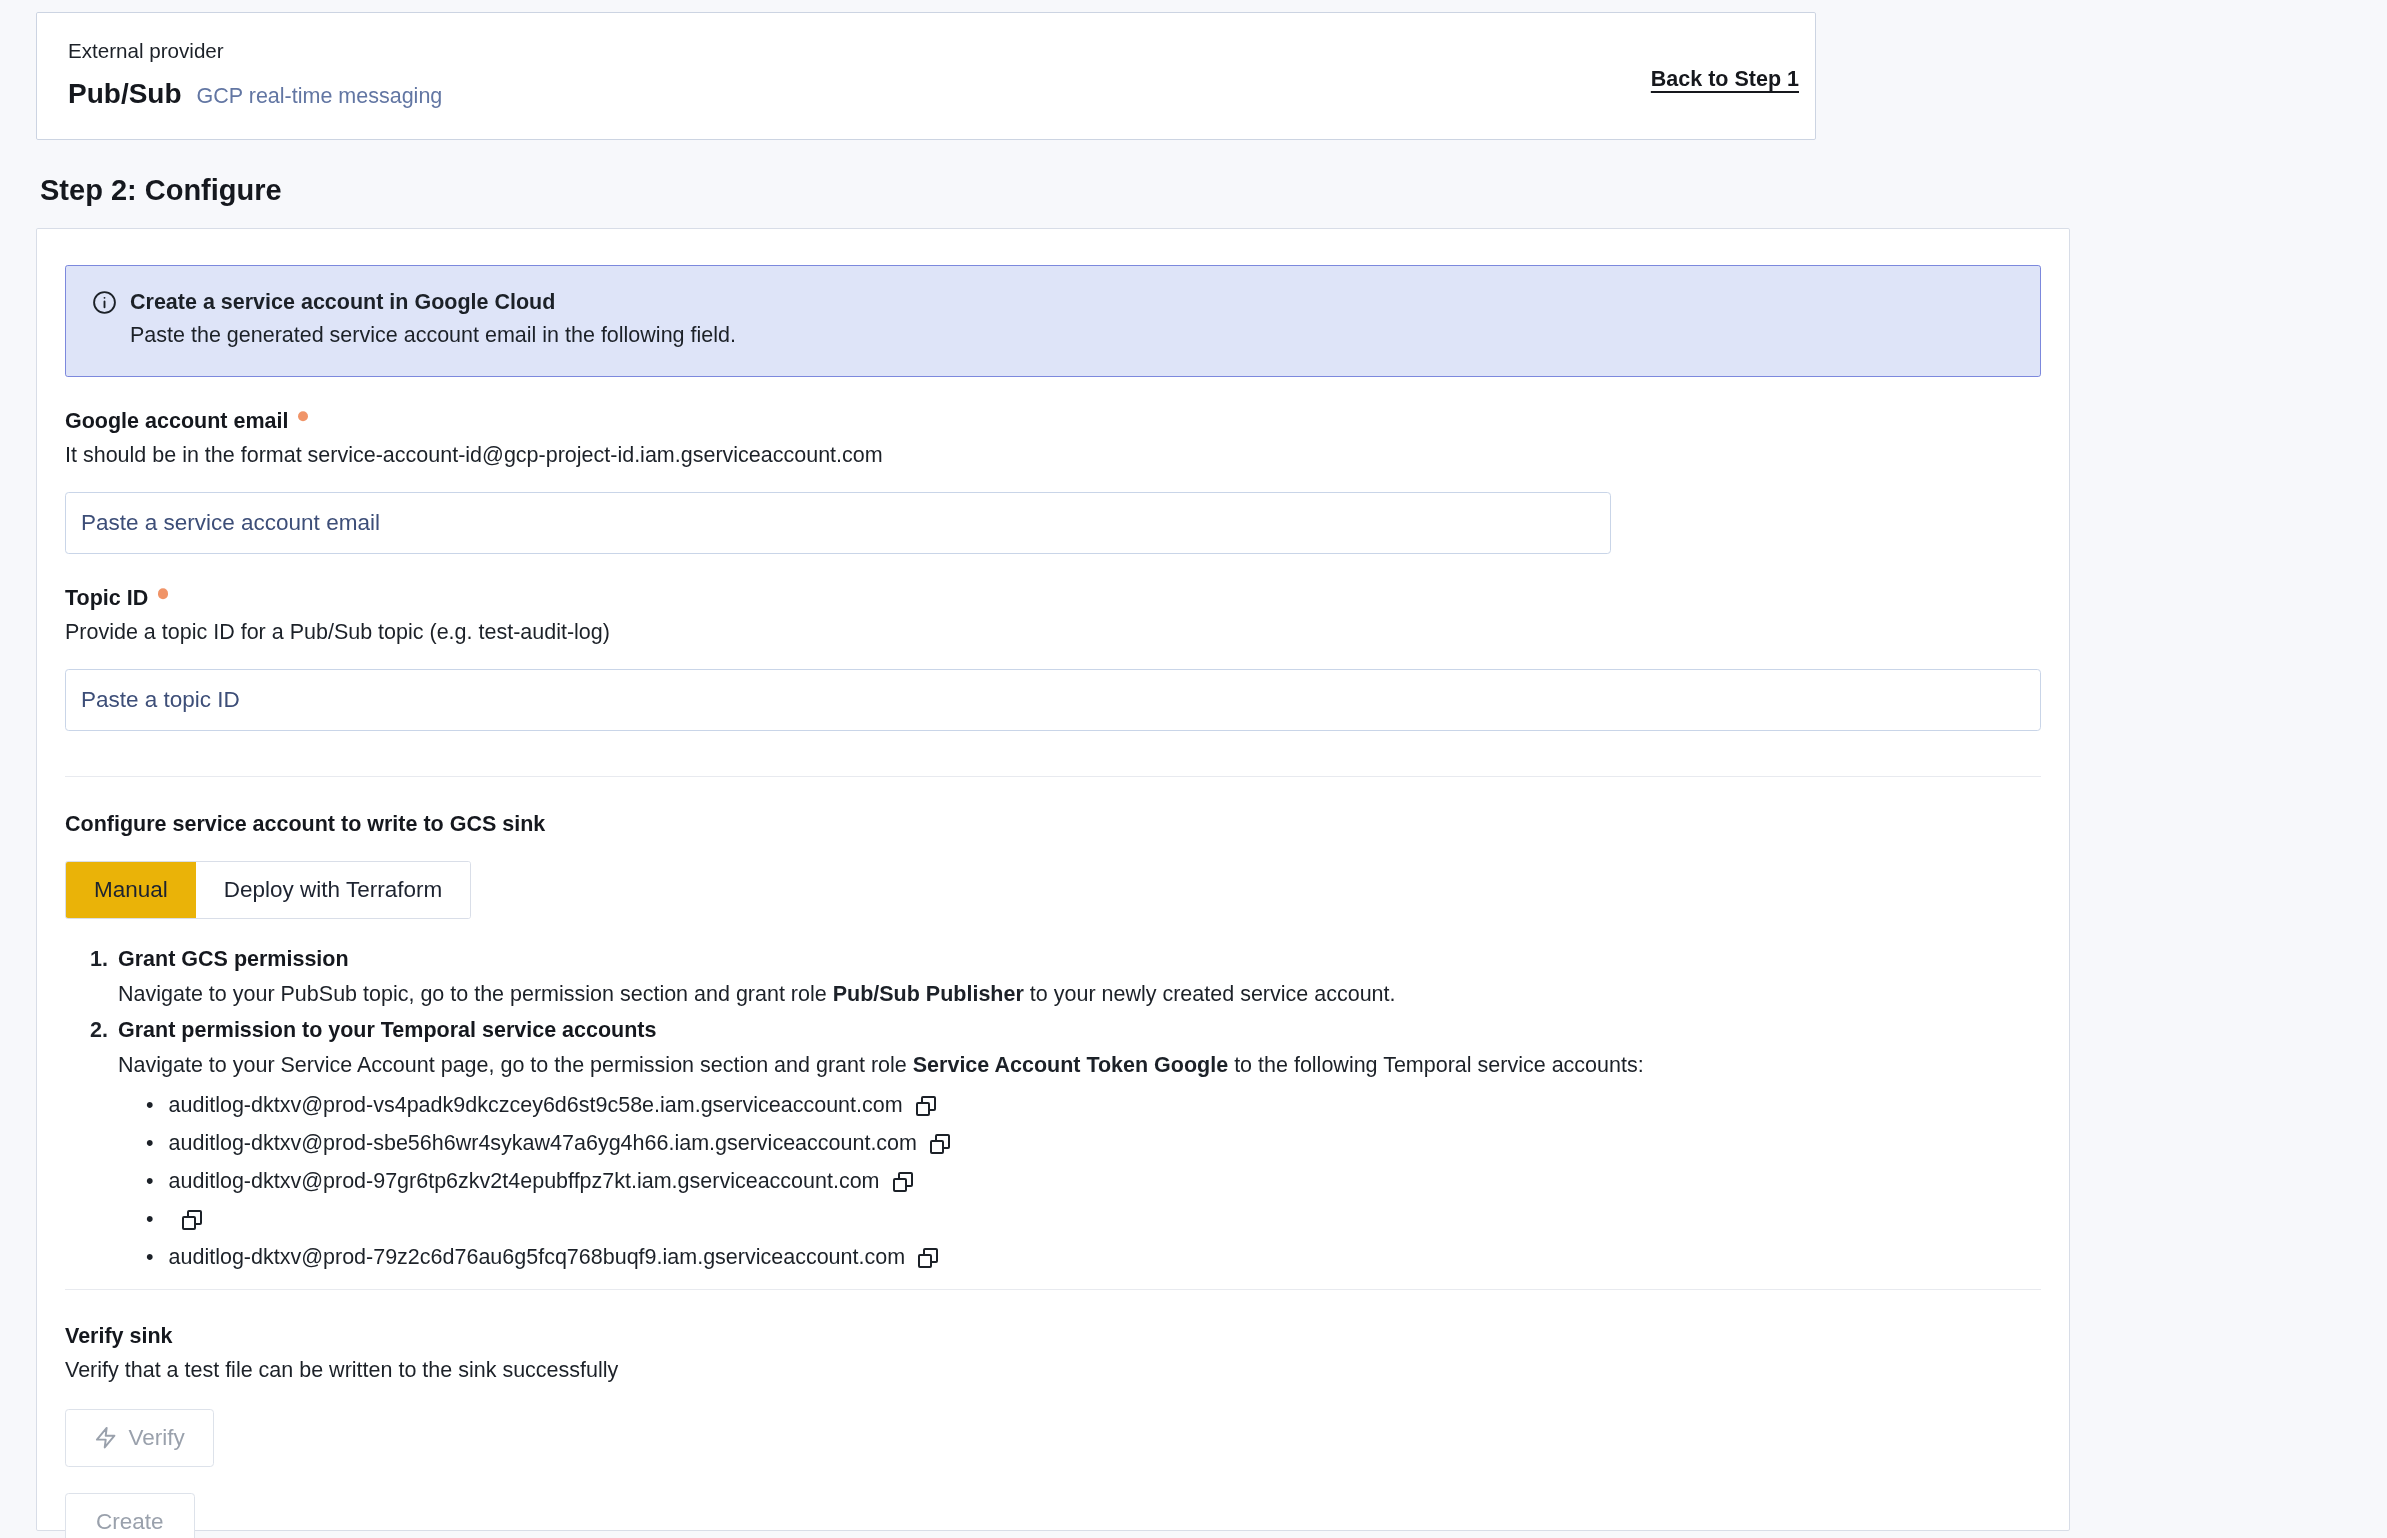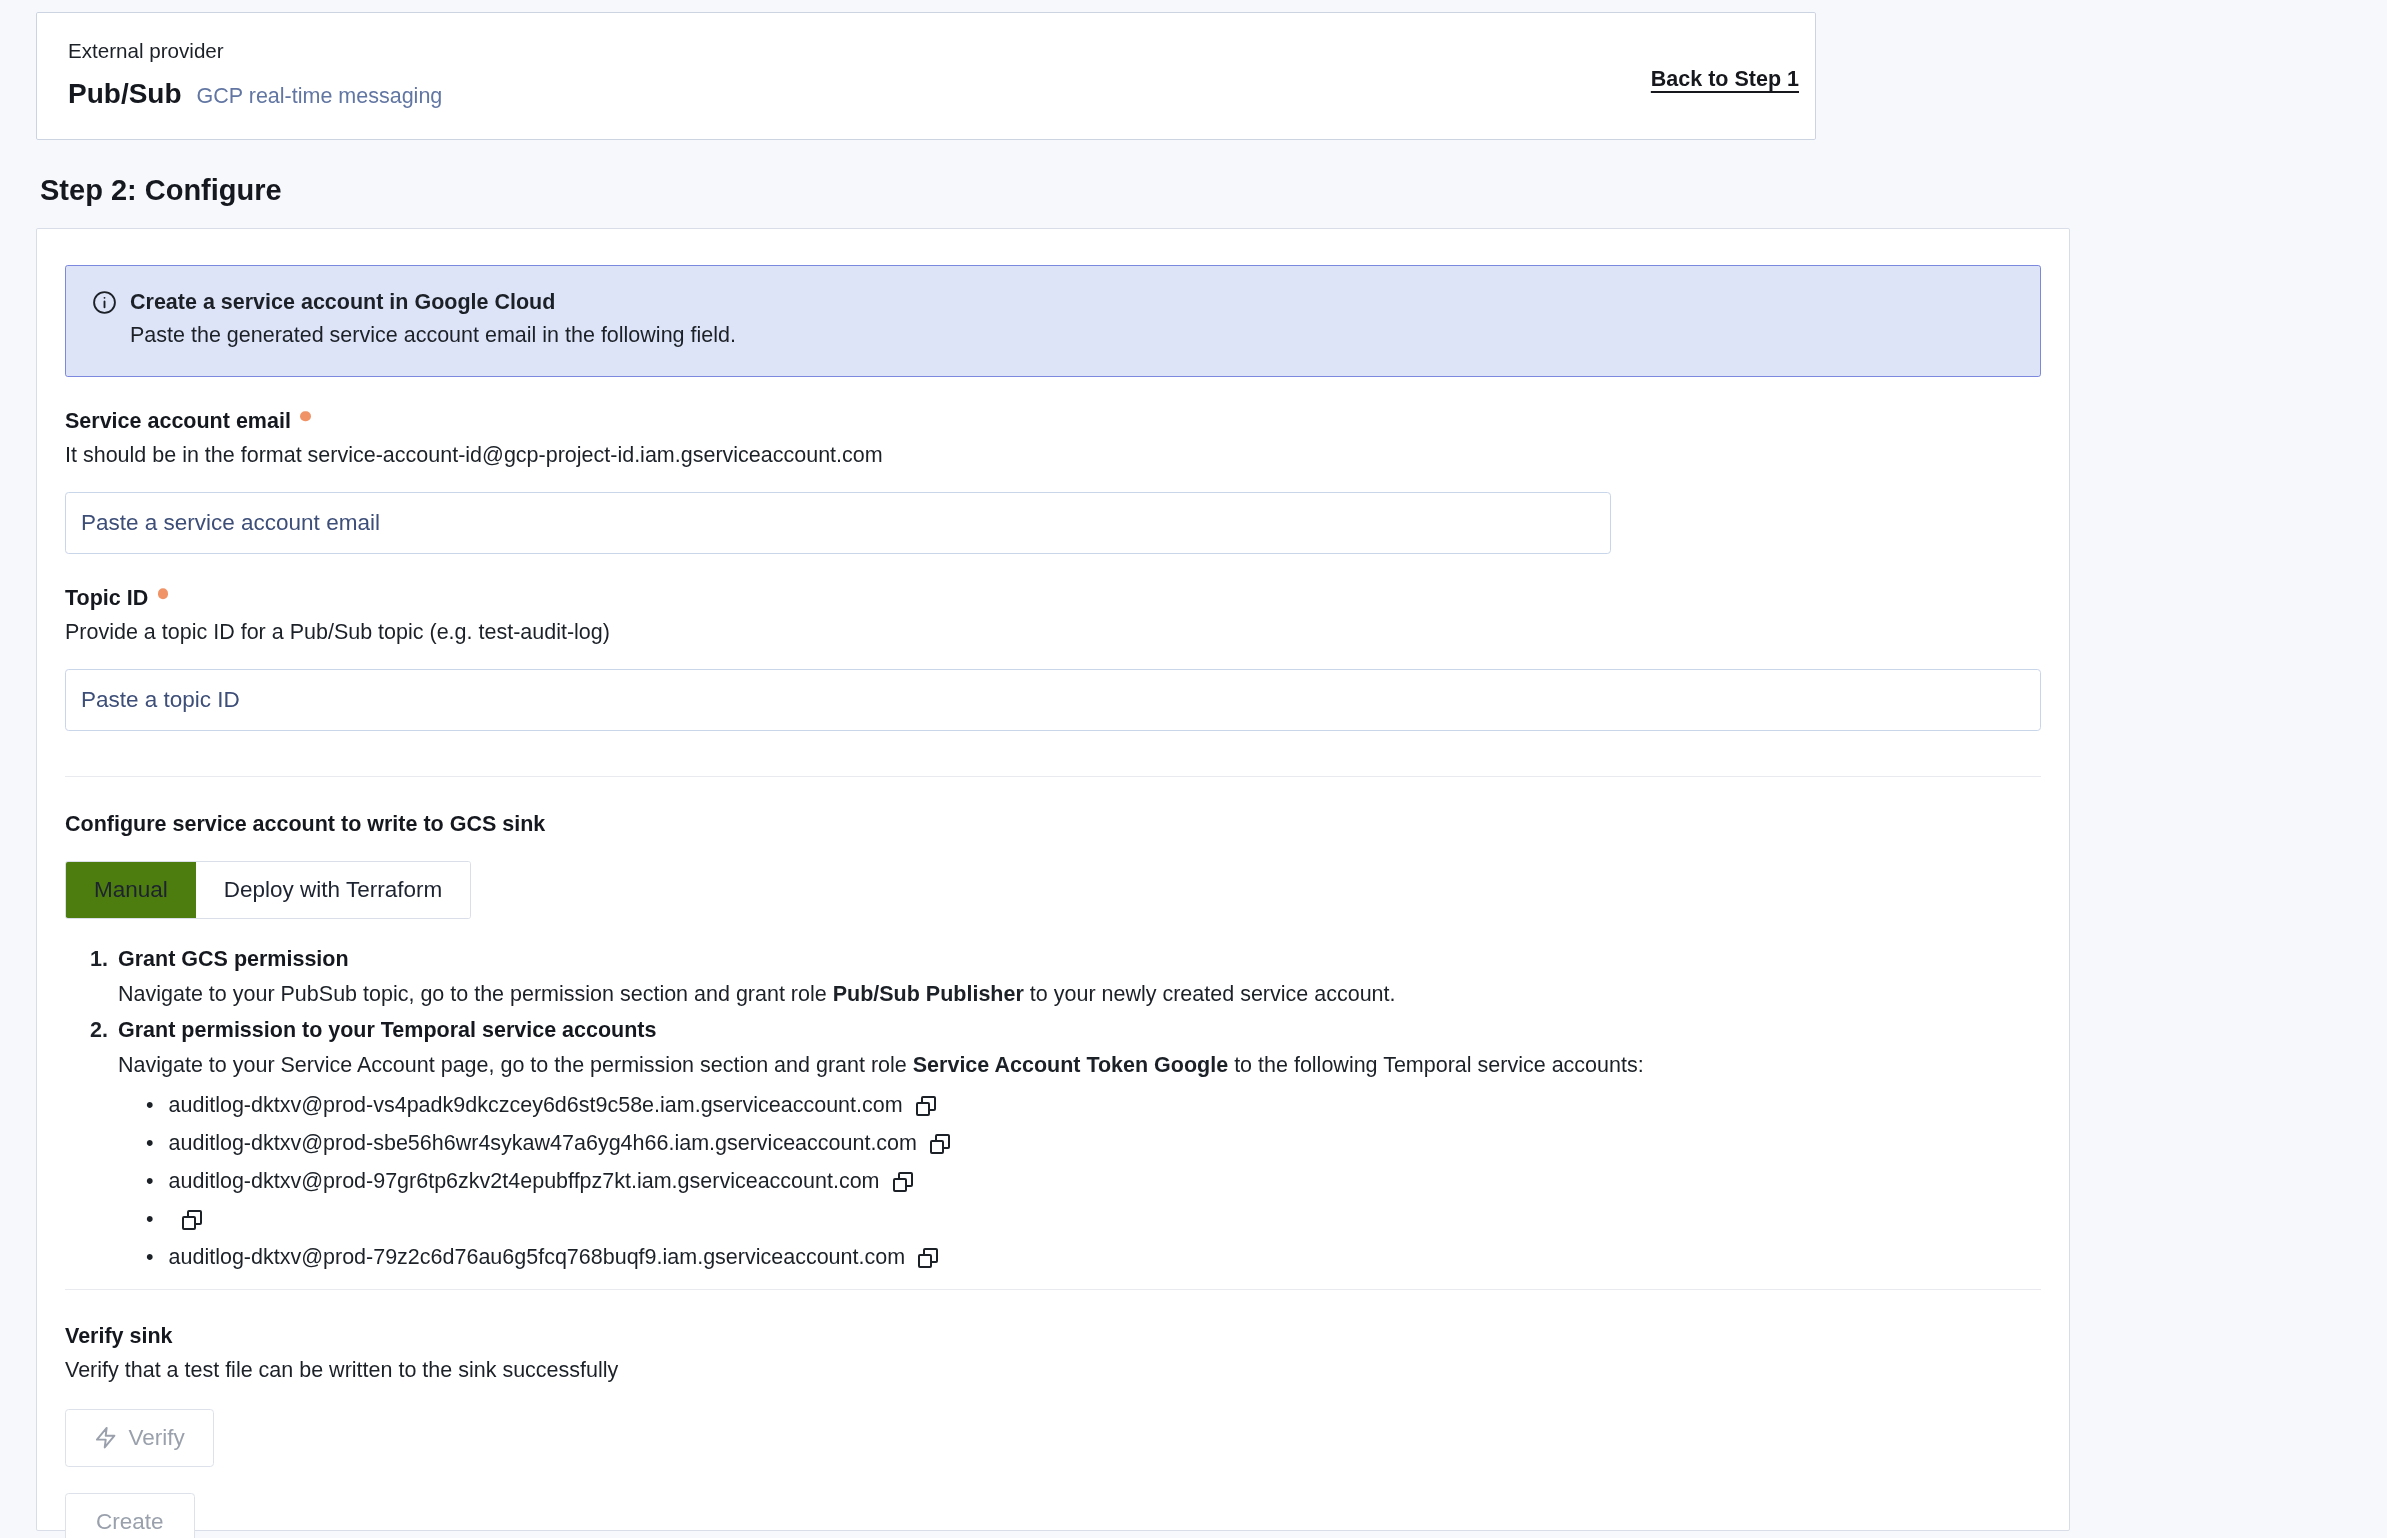--- a/index.html
+++ b/index.html
@@ -85,21 +85,21 @@
   .divider { border: none; border-top: 0.9px solid #e8eaef; margin-top: 45px; }
 
   
   .section-heading { font-size: 21.5px; font-weight: 700; color: #15181e; margin-top: 35px; }
   .tabs { display: inline-flex; margin-top: 24px; border: 0.9px solid #d9dee8; border-radius: 2.8px; overflow: hidden; }
   .tab {
     height: 56px; display: flex; align-items: center; justify-content: center;
     font-size: 22.5px; color: #1d2330; background: #ffffff; cursor: pointer;
     padding: 0 28px;
   }
-  .tab.selected { background: #4d7c0f; }
+  .tab.selected { background: #eab308; }
 
   
   .steps-list { margin: 28px 0 0 25px; }
   .step-item { margin-bottom: 5.6px; }
   .step-title-row { display: flex; }
   .step-number { font-size: 21.5px; font-weight: 700; width: 28px; flex: 0 0 auto; }
   .step-name { font-size: 21.5px; font-weight: 700; color: #15181e; }
   .step-body { font-size: 21.5px; color: #1c2128; margin: 7.5px 0 9.4px 28px; line-height: 1.35; }
   .step-body b { font-weight: 700; }
 
@@ -154,21 +154,21 @@
           <line x1="12" y1="7.5" x2="12.01" y2="7.5"></line>
         </svg>
       </span>
       <span class="info-title">Create a service account in Google Cloud</span>
     </div>
     <div class="info-body">Paste the generated service account email in the following field.</div>
   </div>
 
   
   <div class="field-label-row">
-    <span class="field-label">Service account email</span>
+    <span class="field-label">Google account email</span>
     <span class="required-dot"></span>
   </div>
   <div class="field-helper">It should be in the format service-account-id@gcp-project-id.iam.gserviceaccount.com</div>
   <input type="text" class="text-input input-sa-email" placeholder="Paste a service account email" style="">
 
   
   <div class="field-label-row">
     <span class="field-label">Topic ID</span>
     <span class="required-dot"></span>
   </div>

